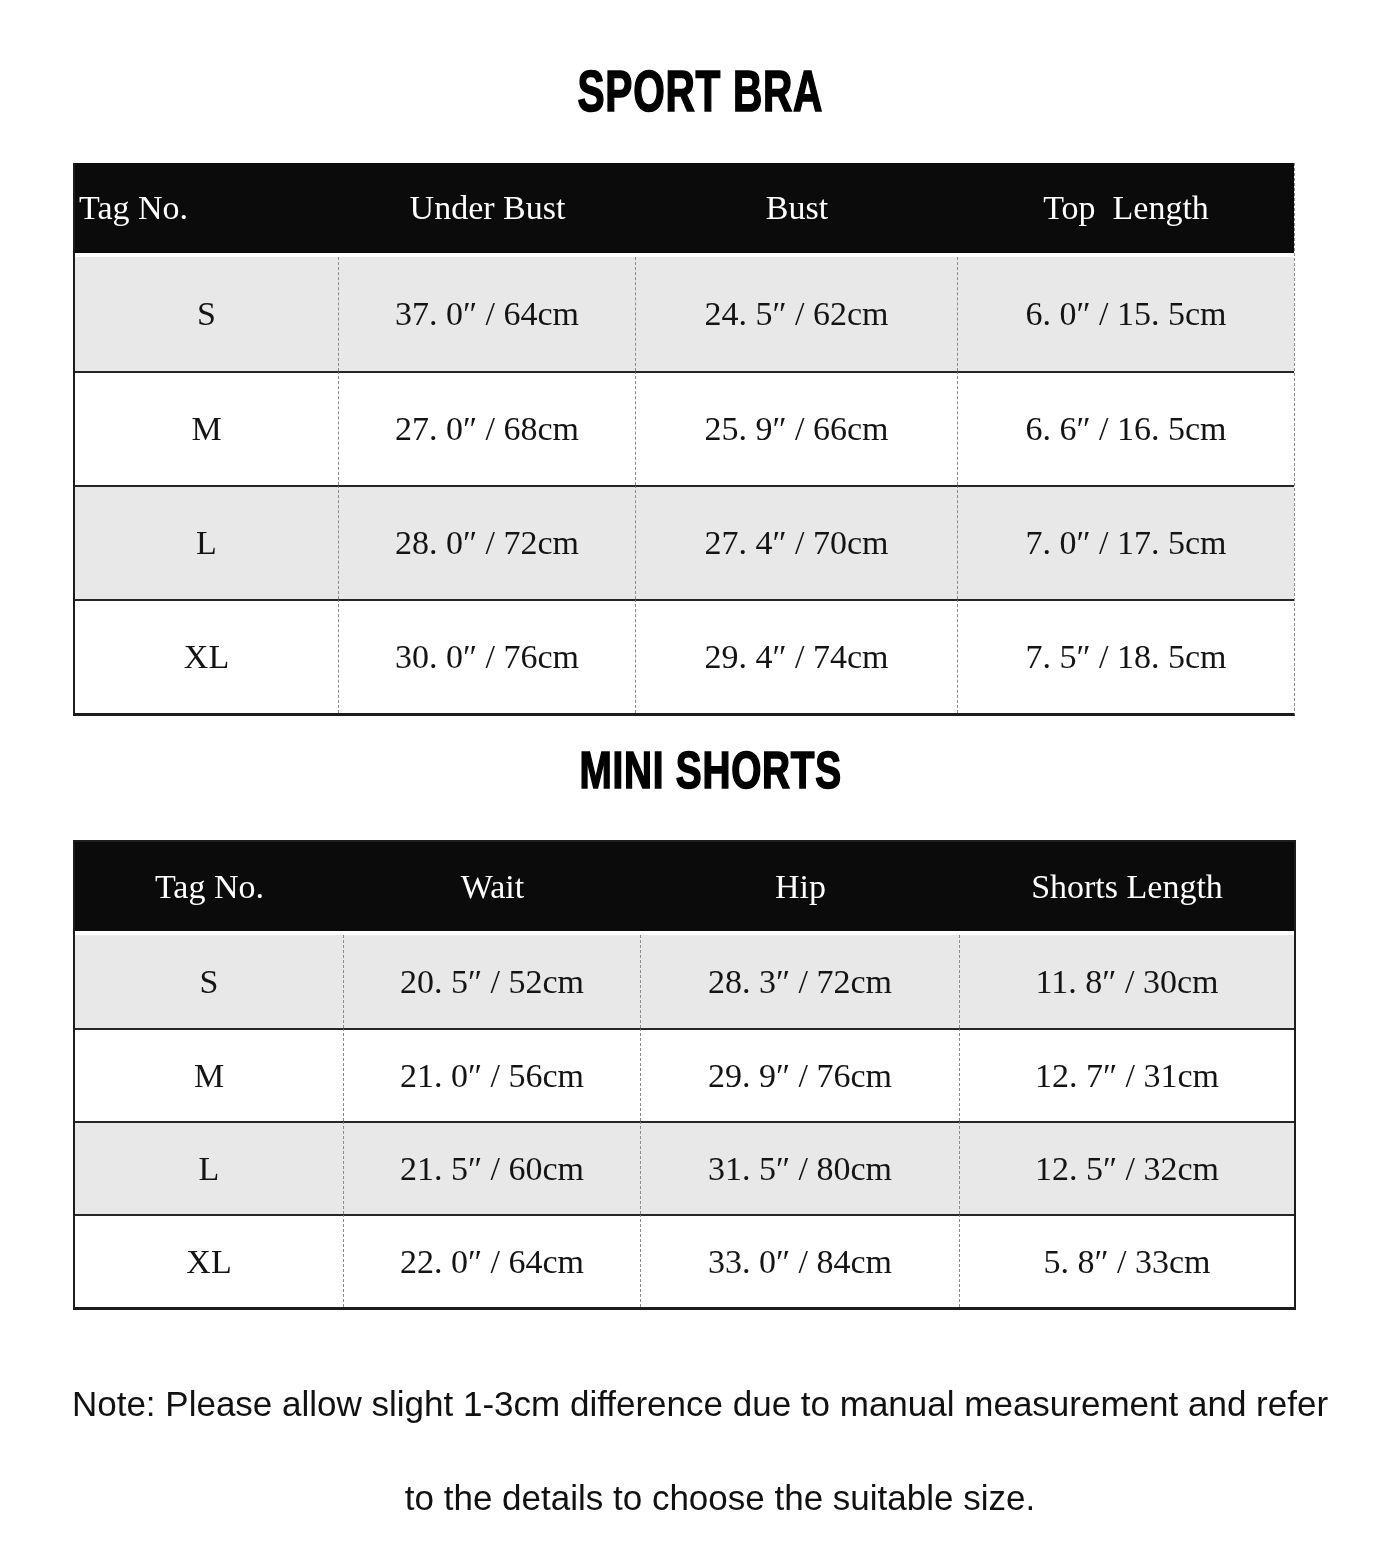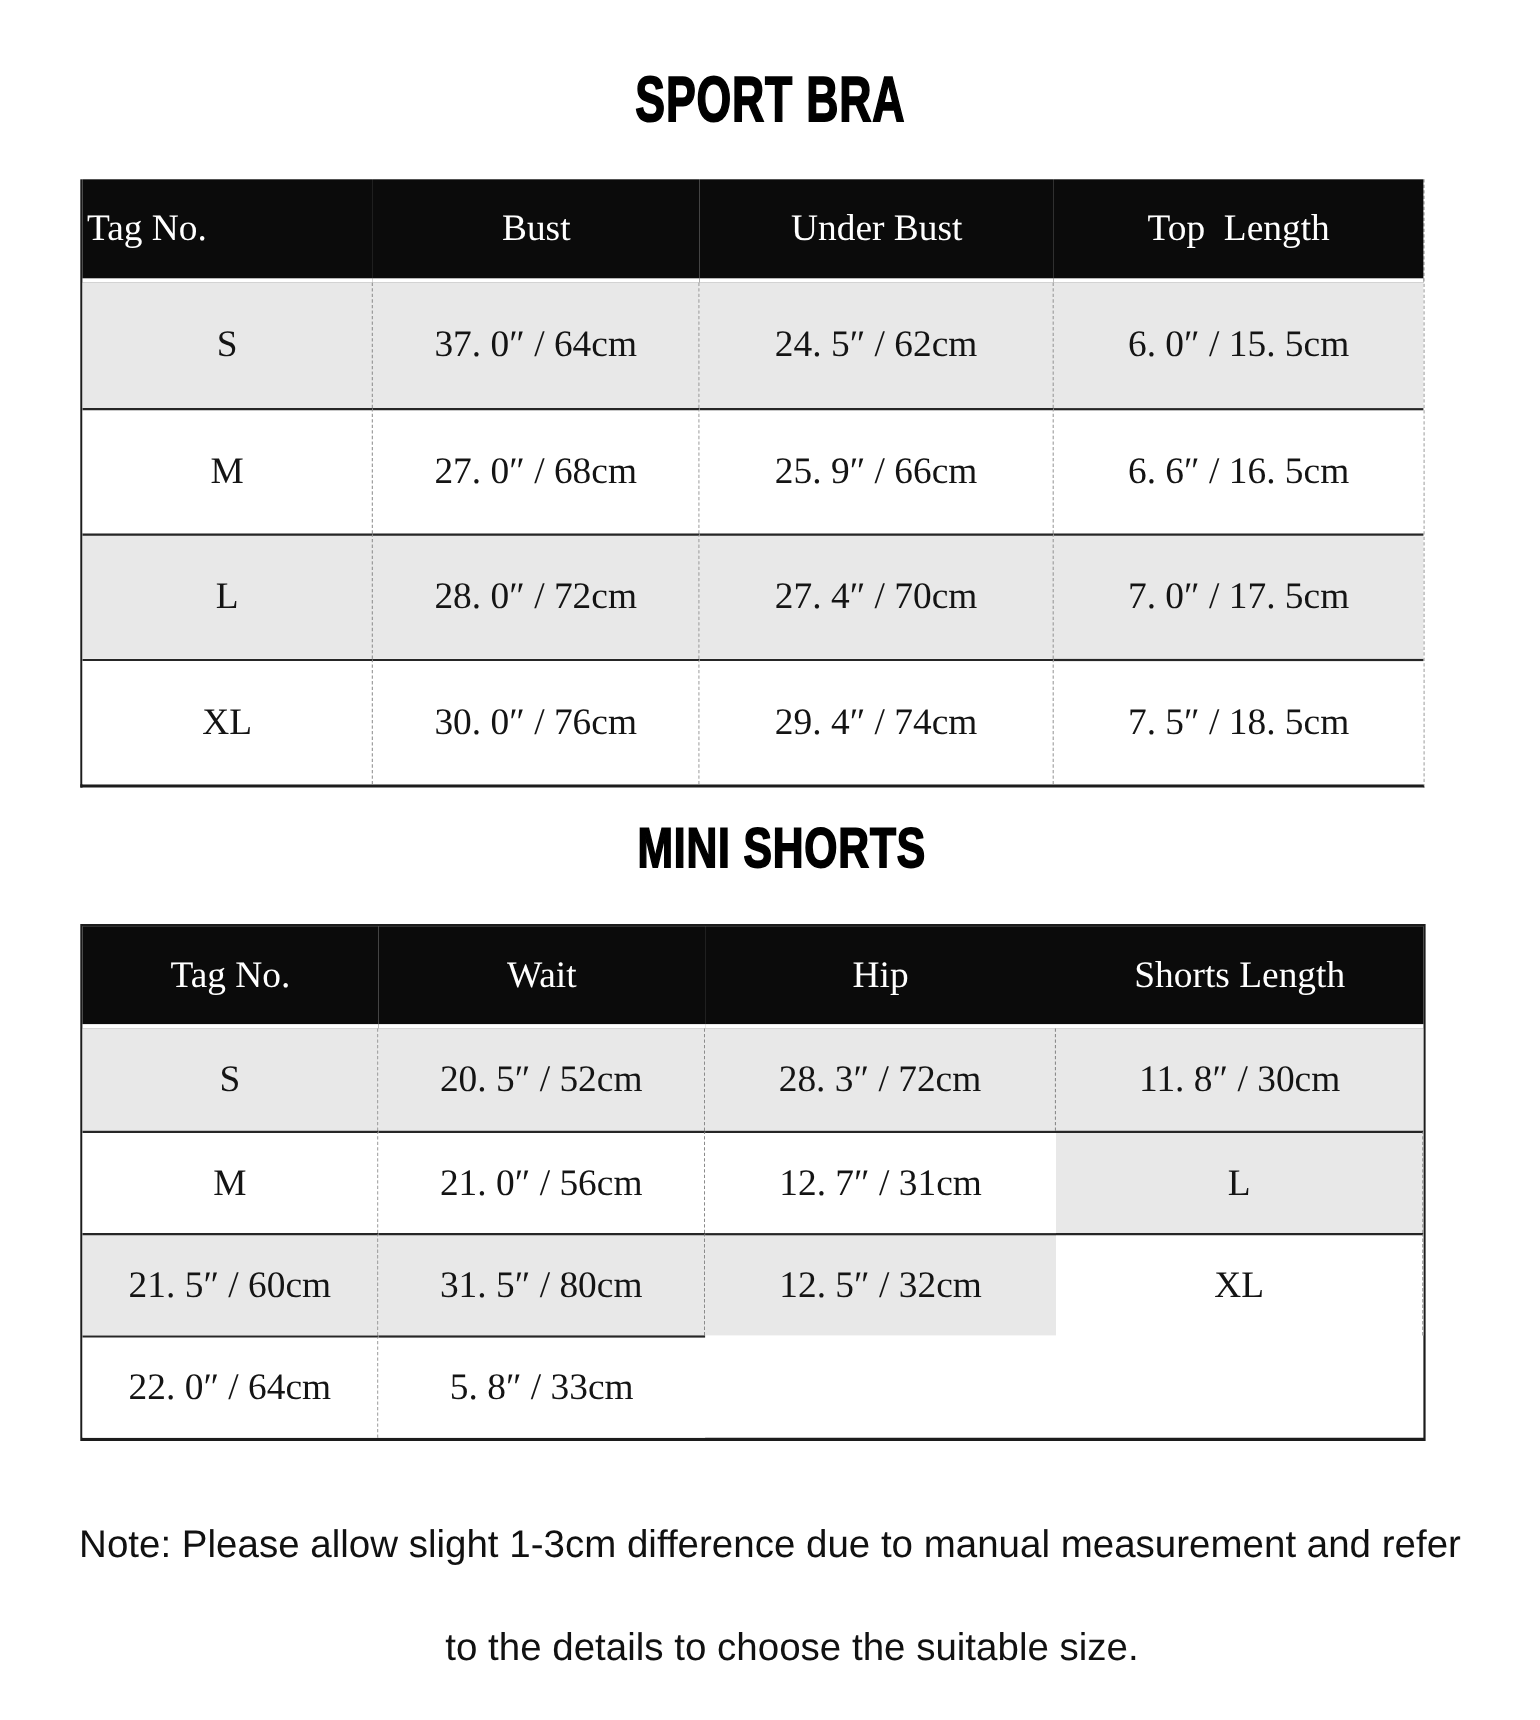--- a/index.html
+++ b/index.html
@@ -96,22 +96,22 @@
 <body>
 
 <div>
 
   <div class="title title1">
     <span class="impact impact1">SPORT BRA</span>
   </div>
 
   <div class="grid t1">
     <div class="th th-left">Tag No.</div>
+    <div class="th">Under Bust</div>
     <div class="th">Bust</div>
-    <div class="th">Under Bust</div>
     <div class="th">Top  Length</div>
 
     <div class="td r0 c1 shade">S</div>
     <div class="td r0 c2 shade">37. 0″ / 64cm</div>
     <div class="td r0 c3 shade">24. 5″ / 62cm</div>
     <div class="td r0 c4 shade">6. 0″ / 15. 5cm</div>
 
     <div class="td c1 plain">M</div>
     <div class="td c2 plain">27. 0″ / 68cm</div>
     <div class="td c3 plain">25. 9″ / 66cm</div>
@@ -138,28 +138,30 @@
     <div class="th">Hip</div>
     <div class="th">Shorts Length</div>
 
     <div class="td r0 c1 shade">S</div>
     <div class="td r0 c2 shade">20. 5″ / 52cm</div>
     <div class="td r0 c3 shade">28. 3″ / 72cm</div>
     <div class="td r0 c4 shade">11. 8″ / 30cm</div>
 
     <div class="td c1 plain">M</div>
     <div class="td c2 plain">21. 0″ / 56cm</div>
+    <div class="td c3 plain">29. 9″ / 76cm</div>
     <div class="td c4 plain">12. 7″ / 31cm</div>
 
     <div class="td c1 shade">L</div>
     <div class="td c2 shade">21. 5″ / 60cm</div>
     <div class="td c3 shade">31. 5″ / 80cm</div>
     <div class="td c4 shade">12. 5″ / 32cm</div>
 
     <div class="td c1 plain">XL</div>
     <div class="td c2 plain">22. 0″ / 64cm</div>
+    <div class="td c3 plain">33. 0″ / 84cm</div>
     <div class="td c4 plain">5. 8″ / 33cm</div>
   </div>
 
   <div class="note note1">Note: Please allow slight 1-3cm difference due to manual measurement and refer</div>
   <div class="note note2">to the details to choose the suitable size.</div>
 
 </div>
 
 </body></html>

